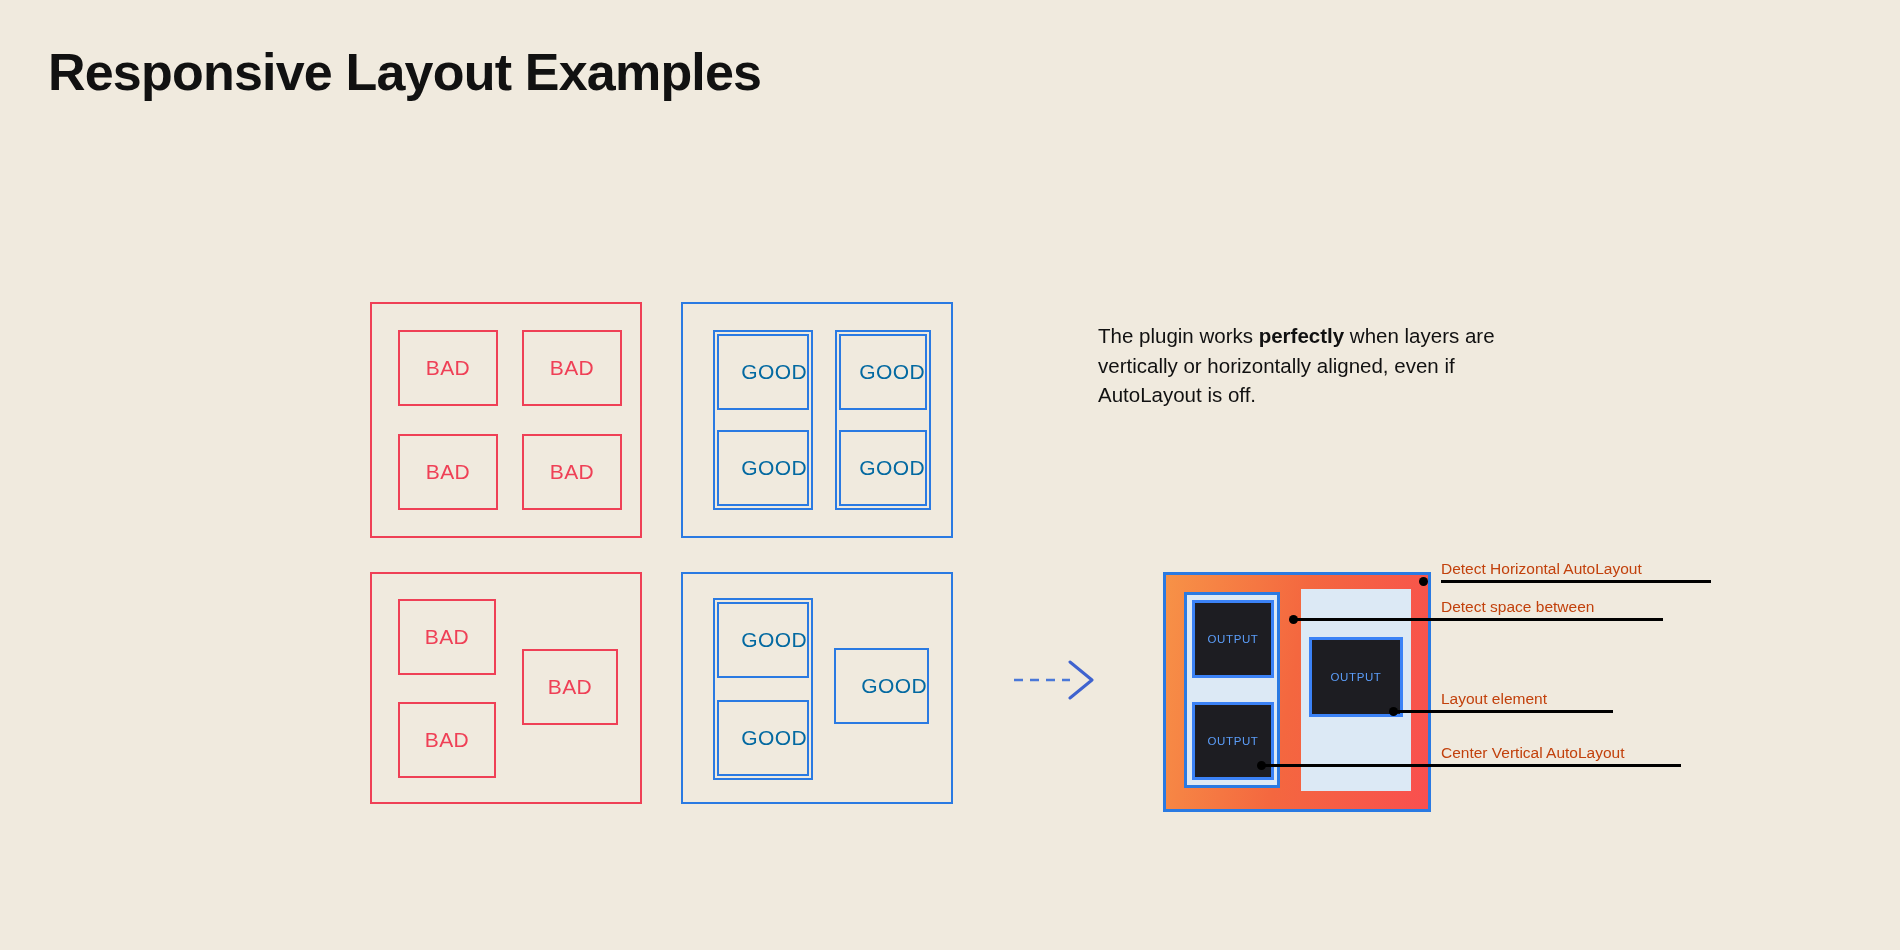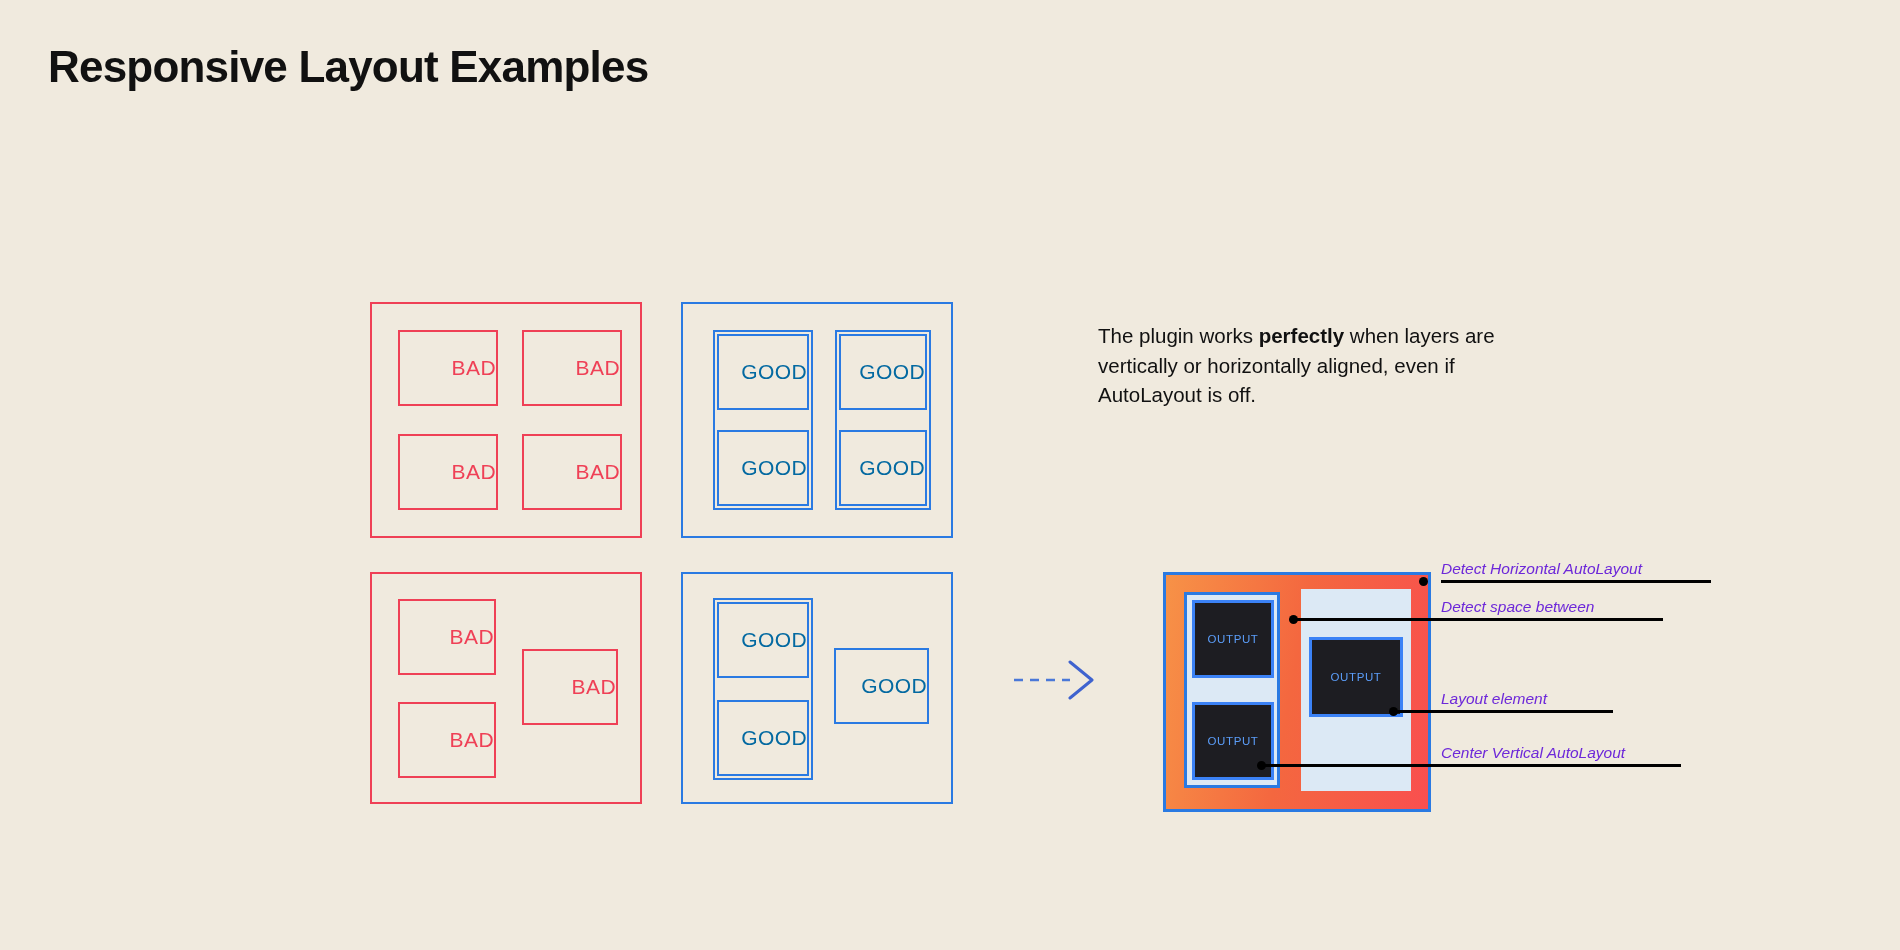--- a/index.html
+++ b/index.html
@@ -11,21 +11,21 @@
     height: 950px;
     background: #f0eade;
     font-family: "Liberation Sans", sans-serif;
     overflow: hidden;
     position: relative;
   }
   .page-title {
     position: absolute;
     left: 48px;
     top: 42px;
-    font-size: 44px;
+    font-size: 52px;
     font-weight: bold;
     letter-spacing: -0.8px;
     color: #111111;
     white-space: nowrap;
   }
 
   
   .panel {
     position: absolute;
     box-sizing: border-box;
@@ -43,21 +43,20 @@
     box-sizing: border-box;
     display: flex;
     align-items: center;
     justify-content: center;
     font-size: 21px;
     letter-spacing: 0.4px;
   }
   .cell.bad {
     border: 2px solid #ef4056;
     color: #ef4056;
-    justify-content: flex-end;
   }
   .cell.good {
     border: 2px solid #2a7ae2;
     color: #0369a1;
     justify-content: flex-end;
   }
 
   
   .group-wrap {
     position: absolute;
@@ -130,25 +129,24 @@
     letter-spacing: 0.6px;
   }
 
   
   .callout {
     position: absolute;
   }
   .callout-label {
     position: absolute;
     font-size: 15.5px;
-    color: #6d28d9;
+    color: #c2410c;
     white-space: nowrap;
     left: 0;
     bottom: 5px;
-    font-style: italic;
   }
   .callout-line {
     position: absolute;
     left: 0;
     bottom: 0;
     height: 3px;
     background: #000000;
   }
   .callout-dot {
     position: absolute;

